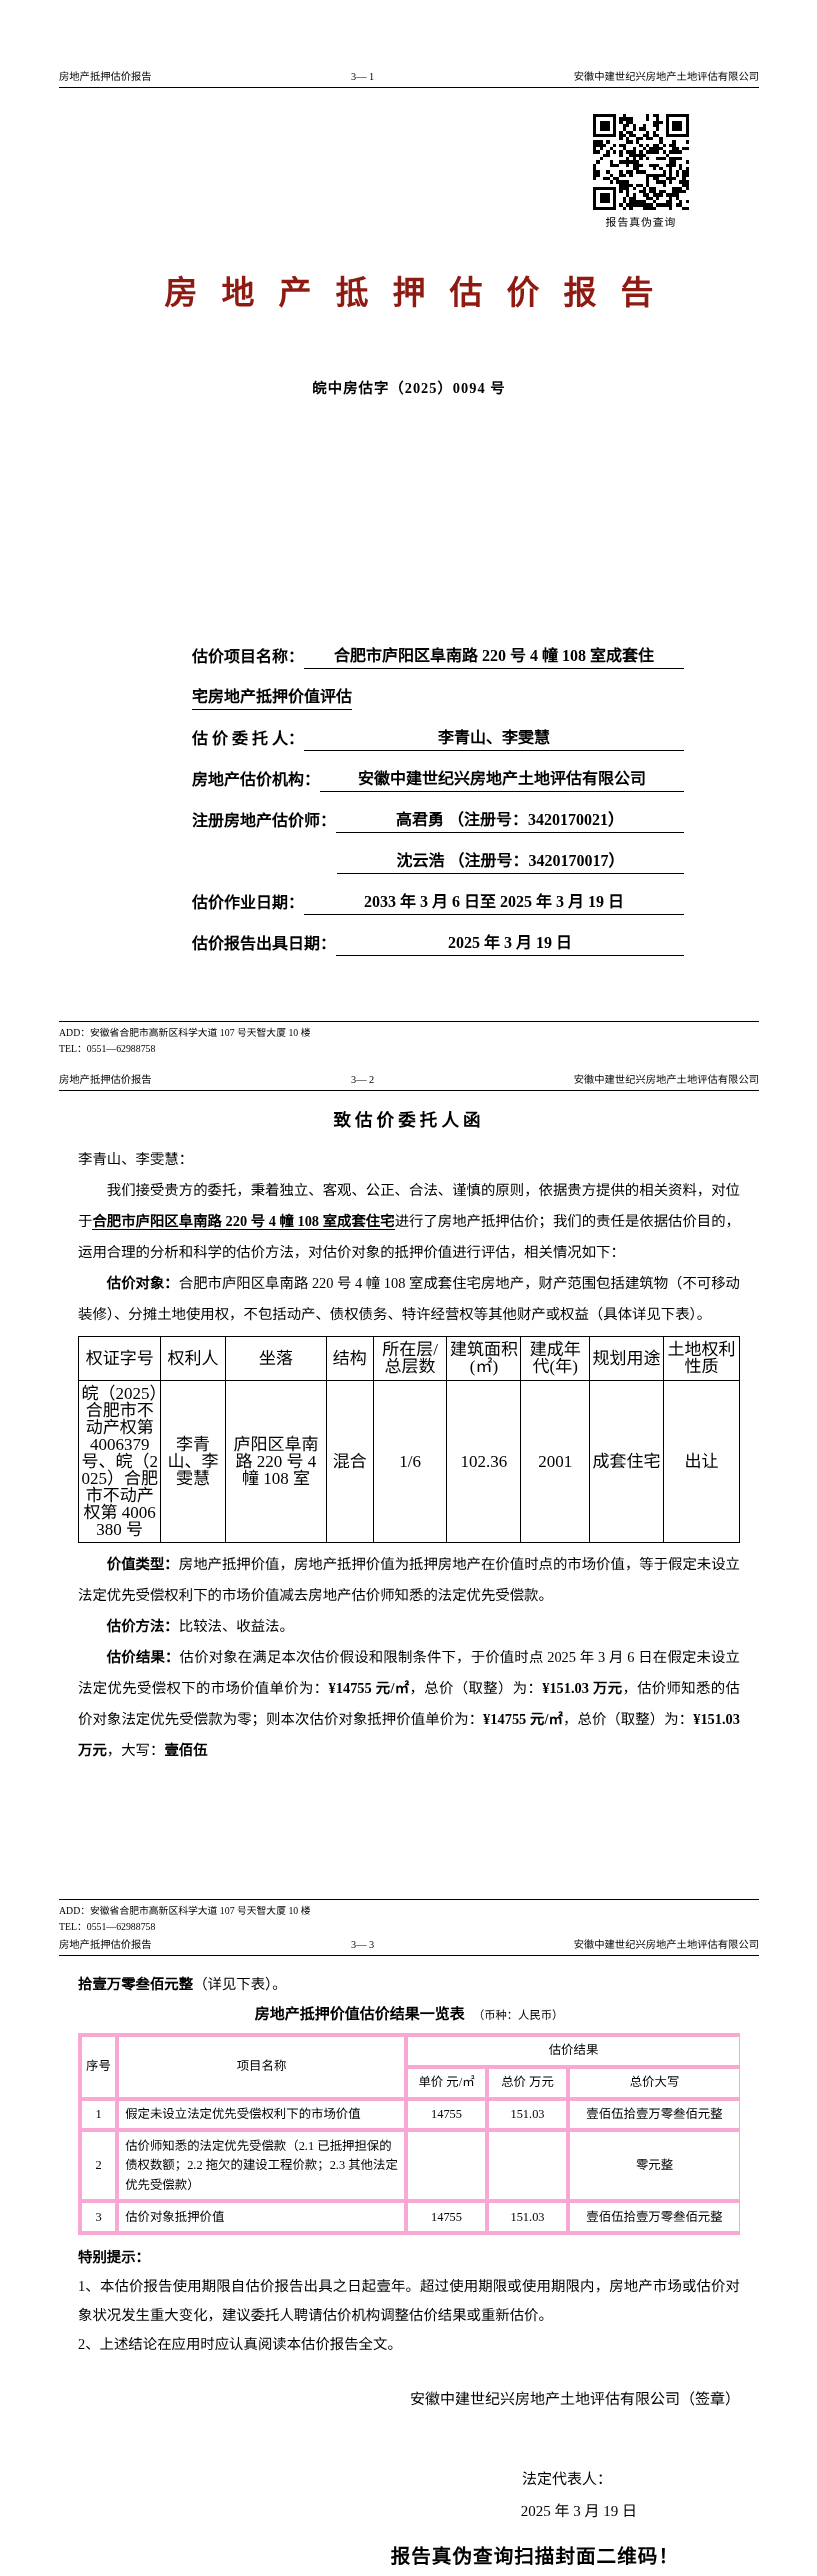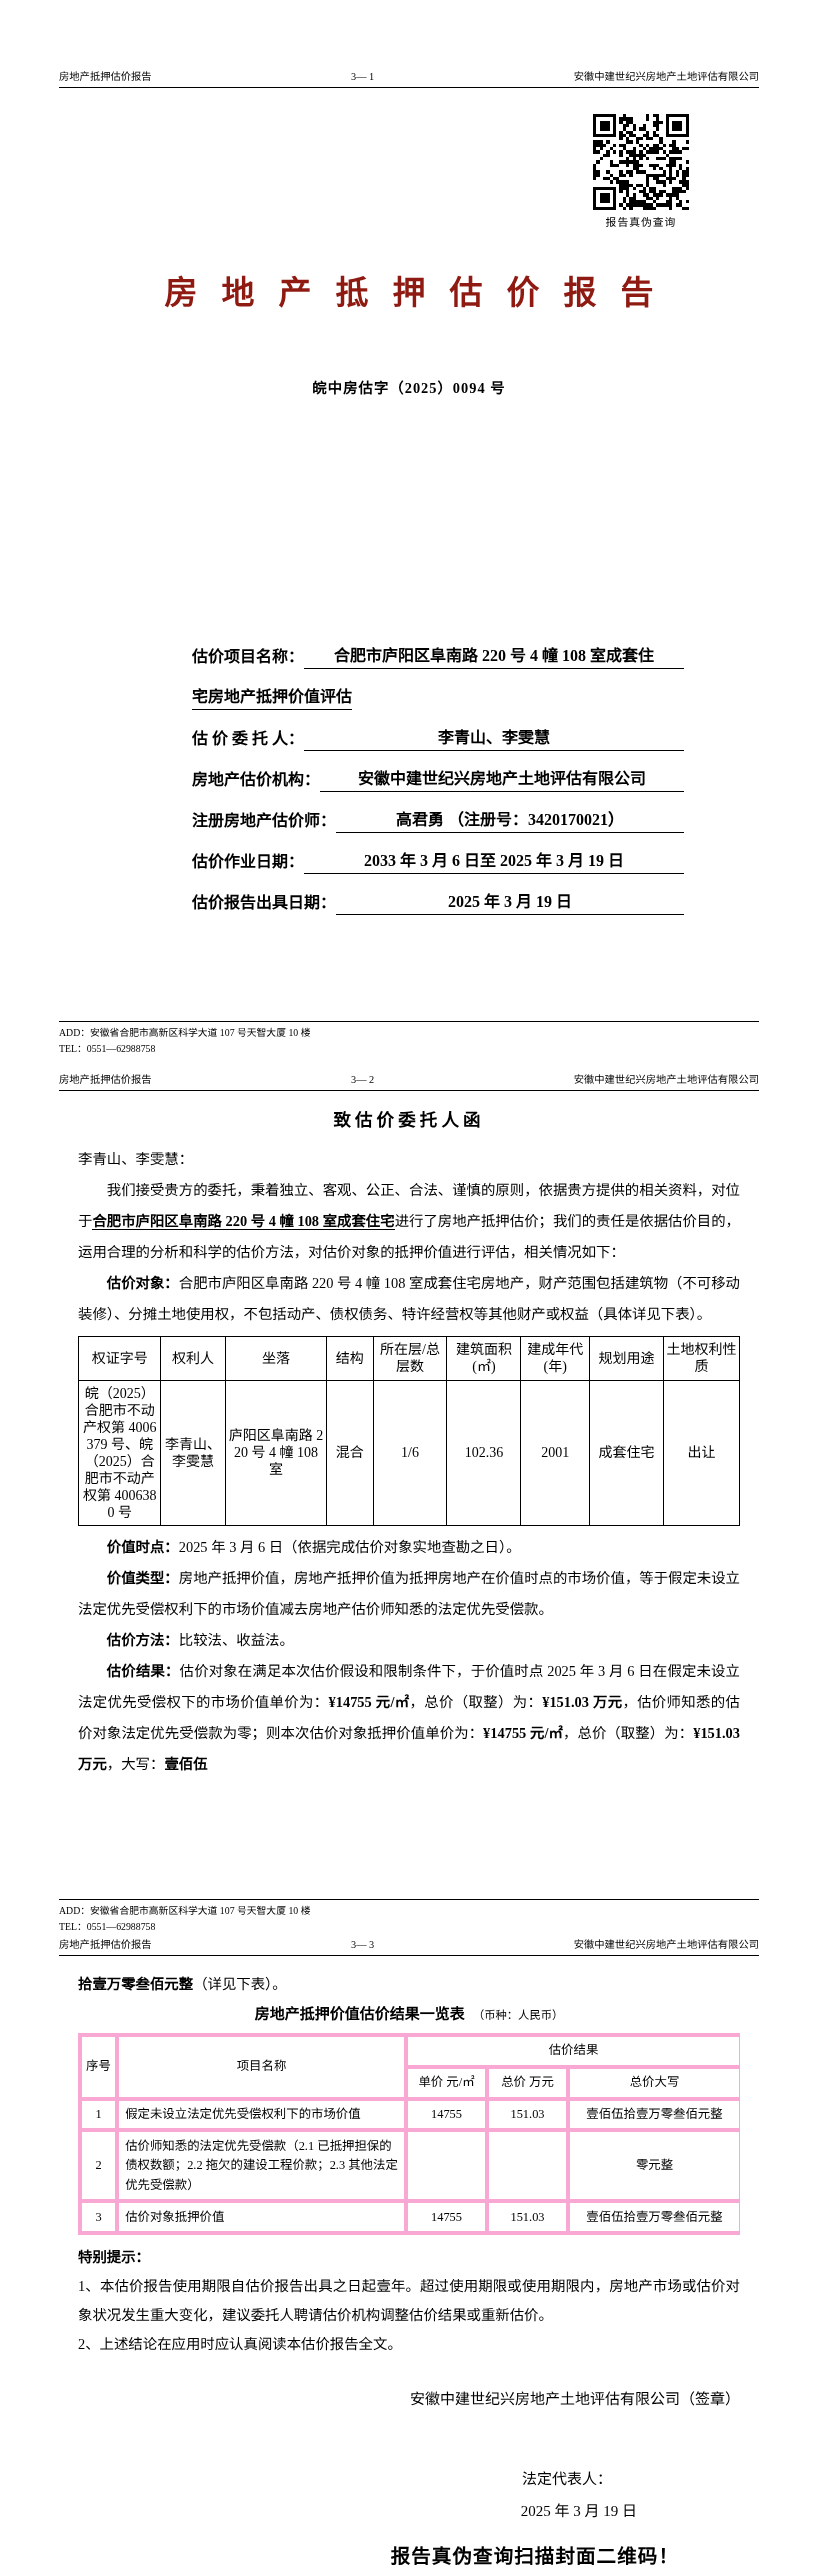--- a/index.html
+++ b/index.html
@@ -36,21 +36,21 @@
   
   .page-body{position:absolute;left:78px;right:78px;font-size:14.4px;line-height:31px;text-align:justify;}
   #p2-body{top:1104px;height:793px;overflow:hidden;}
   #p3-body{top:1969px;height:1288px;overflow:hidden;}
   .letter-title{text-align:center;font-size:17.5px;font-weight:bold;letter-spacing:4.1px;margin:0 0 7.2px 0;line-height:33px;}
   .page-body p{margin:0;}
   p.indent{text-indent:2em;}
   .hl{font-weight:bold;border-bottom:1px solid #000;margin-top:15px;}
   .seg{font-weight:bold;}
 
-  table.subject{width:100%;border-collapse:collapse;table-layout:fixed;font-size:14px;line-height:17px;
+  table.subject{width:100%;border-collapse:collapse;table-layout:fixed;font-size:17px;line-height:17px;
                 text-align:center;margin:6.2px 0;}
   table.subject th,table.subject td{border:1px solid #000;padding:4.1px 2.1px;vertical-align:middle;
                 font-weight:normal;word-break:break-all;}
 
   .table-title{text-align:center;font-size:15px;font-weight:bold;line-height:28px;}
   .table-title .currency{font-size:11.3px;font-weight:normal;margin-left:8.2px;}
   table.result{width:100%;border-collapse:collapse;table-layout:fixed;font-size:12.4px;line-height:19.6px;
                text-align:center;margin:4.1px 0 8.2px;}
   table.result th,table.result td{border:4px solid #f9a8d4;padding:4.1px 3.1px;vertical-align:middle;
                font-weight:normal;word-break:break-all;}
@@ -417,20 +417,24 @@
     </div>
     <div class="form-line">
       <span class="fl-label">房地产估价机构：</span>
       <span class="fl-value">安徽中建世纪兴房地产土地评估有限公司</span>
     </div>
     <div class="form-line">
       <span class="fl-label">注册房地产估价师：</span>
       <span class="fl-value">高君勇 （注册号：3420170021）</span>
     </div>
     <div class="form-line">
+      <span class="fl-spacer"></span>
+      <span class="fl-value">沈云浩 （注册号：3420170017）</span>
+    </div>
+    <div class="form-line">
       <span class="fl-label">估价作业日期：</span>
       <span class="fl-value">2033 年 3 月 6 日至 2025 年 3 月 19 日</span>
     </div>
     <div class="form-line">
       <span class="fl-label">估价报告出具日期：</span>
       <span class="fl-value">2025 年 3 月 19 日</span>
     </div>
   </div>
 
   <footer class="page-footer" id="p1-footer">
@@ -481,21 +485,20 @@
         <td>混合</td>
         <td>1/6</td>
         <td>102.36</td>
         <td>2001</td>
         <td>成套住宅</td>
         <td>出让</td>
       </tr>
     </tbody>
       </table>
 
-    <p class="indent"><span class="seg">价值时点：</span><span>2025 年 3 月 6 日（依据完成估价对象实地查勘之日）。</span></p>
     <p class="indent"><span class="seg">价值类型：</span><span>房地产抵押价值，房地产抵押价值为抵押房地产在价值时点的市场价值，等于假定未设立法定优先受偿权利下的市场价值减去房地产估价师知悉的法定优先受偿款。</span></p>
     <p class="indent"><span class="seg">估价方法：</span><span>比较法、收益法。</span></p>
     <p class="indent"><span class="seg">估价结果：</span><span>估价对象在满足本次估价假设和限制条件下，于价值时点 2025 年 3 月 6 日在假定未设立法定优先受偿权下的市场价值单价为：</span><span class="seg">¥14755 元/㎡</span><span>，总价（取整）为：</span><span class="seg">¥151.03 万元</span><span>，估价师知悉的估价对象法定优先受偿款为零；则本次估价对象抵押价值单价为：</span><span class="seg">¥14755 元/㎡</span><span>，总价（取整）为：</span><span class="seg">¥151.03 万元</span><span>，大写：</span><span class="seg">壹佰伍</span></p>
   </div>
 
   <footer class="page-footer" id="p2-footer">
     <div>ADD：安徽省合肥市高新区科学大道 107 号天智大厦 10 楼</div>
     <div>TEL：0551—62988758</div>
   </footer>
 

